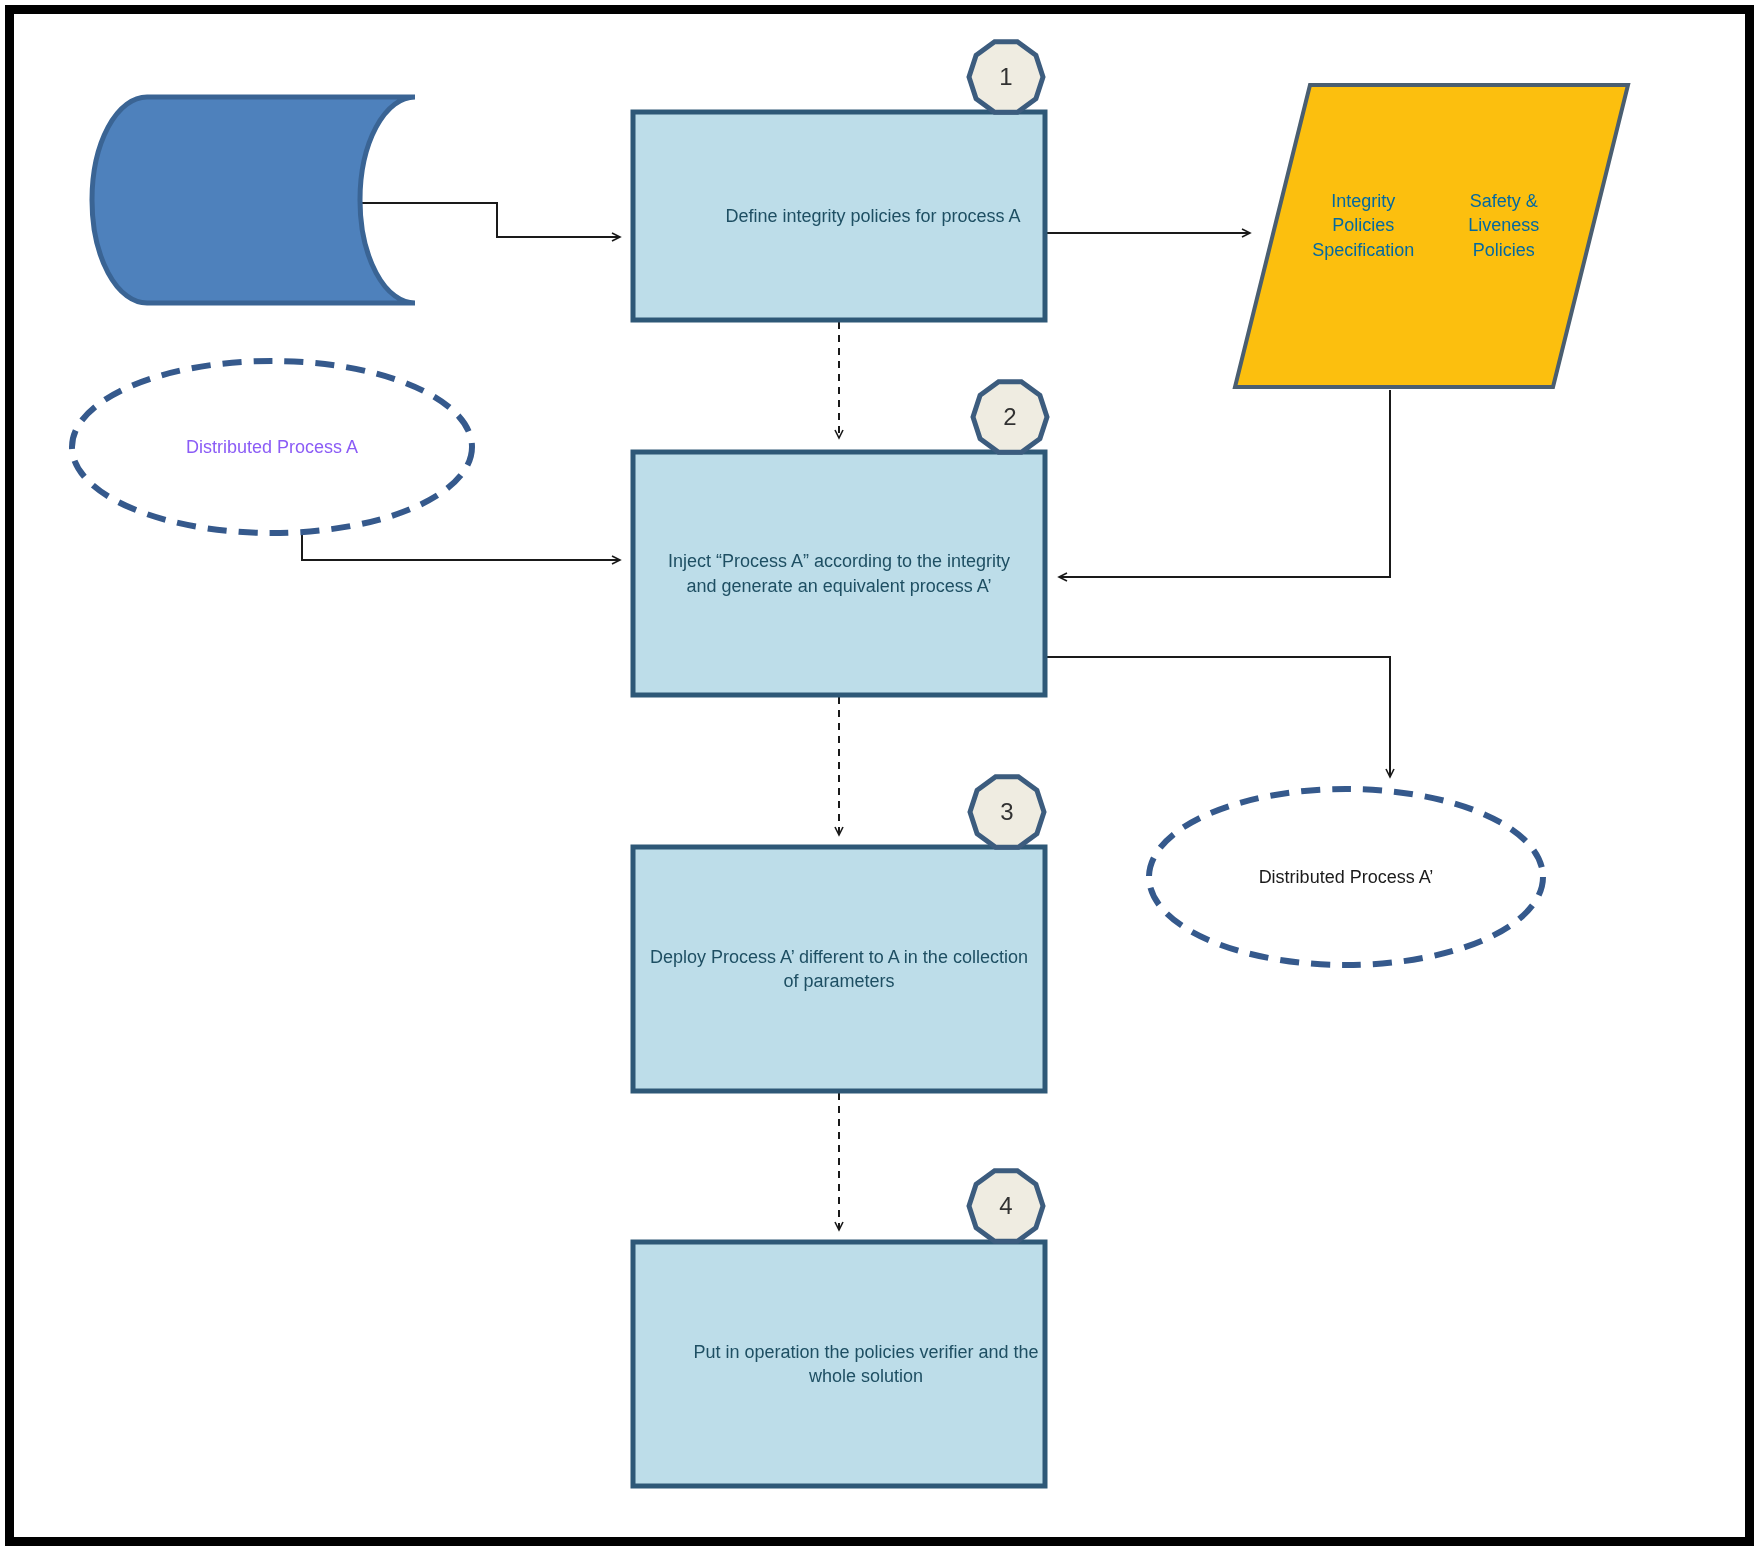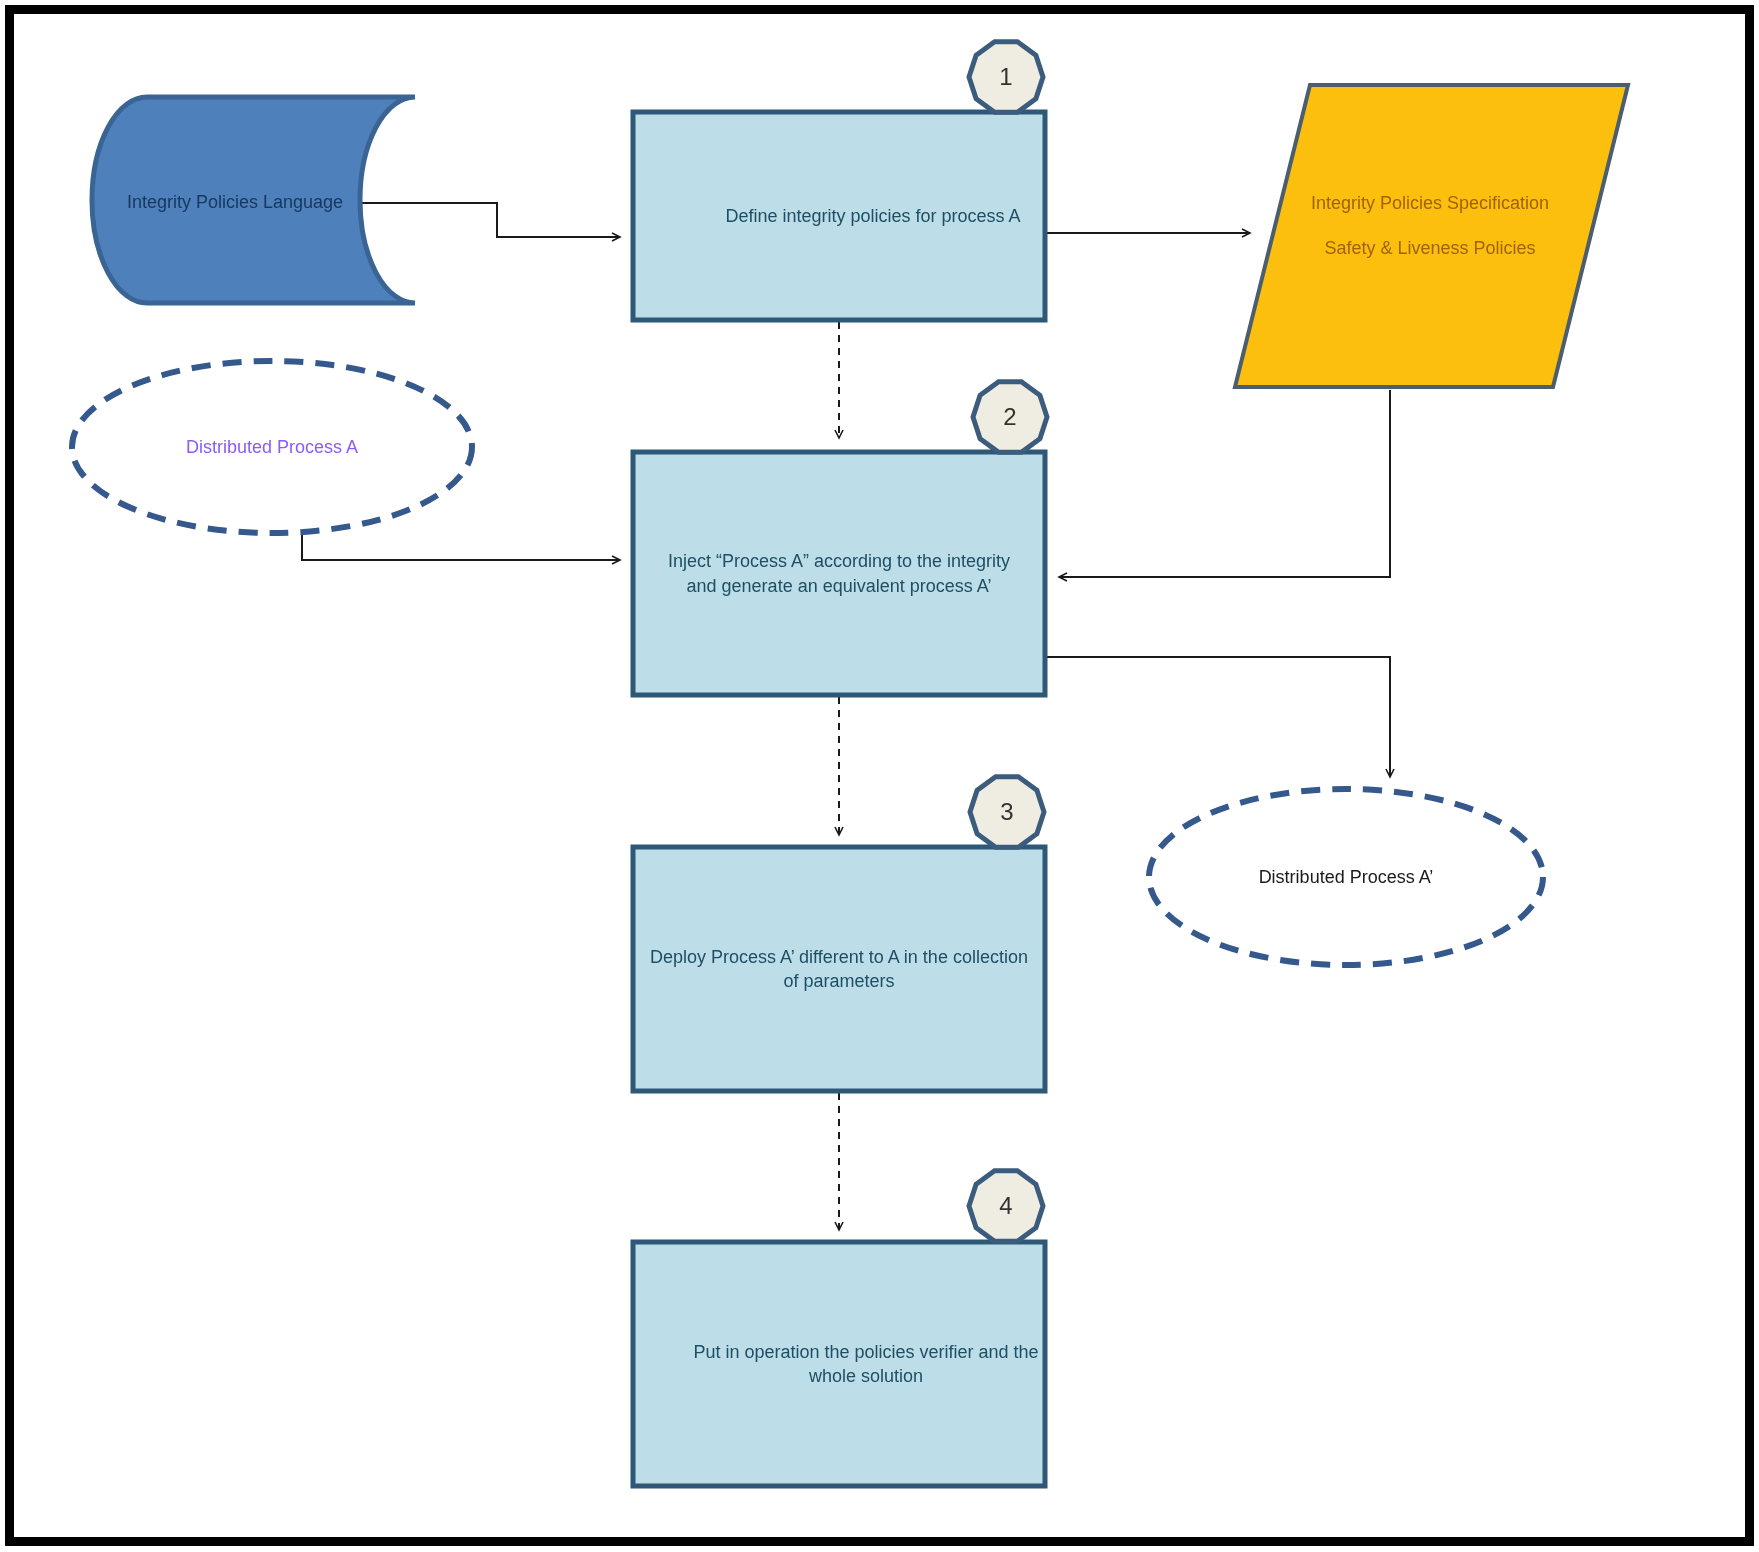--- a/index.html
+++ b/index.html
@@ -24,21 +24,21 @@
     font-size:18px;line-height:1.35;
     color:#1E4F63;
   }
   .lbl-cyl{left:110px;top:155px;width:250px;height:95px;color:#17375E;}
   .lbl-box1{left:687px;top:112px;width:372px;height:208px;}
   .lbl-box2{left:653px;top:452px;width:372px;height:243px;}
   .lbl-box3{left:648px;top:847px;width:382px;height:244px;}
   .lbl-box4{left:680px;top:1242px;width:372px;height:244px;}
   .lbl-para{
     left:1300px;top:138px;width:260px;height:175px;
-    flex-direction:column;gap:21px;color:#a16207;
+    gap:21px;color:#0369a1;
   }
   .lbl-ellA{left:82px;top:415px;width:380px;height:64px;color:#8b5cf6;}
   .lbl-ellA2{left:1156px;top:845px;width:380px;height:64px;color:#1b1b1b;}
   .badge-num{
     position:absolute;width:60px;height:36px;
     display:flex;align-items:center;justify-content:center;
     font-size:24px;color:#323232;
   }
   .badge-1{left:976px;top:59px;}
   .badge-2{left:980px;top:399px;}
@@ -81,21 +81,20 @@
     <ellipse cx="1346" cy="877" rx="197" ry="88" fill="#ffffff" stroke="#35598C" stroke-width="6" stroke-dasharray="19 12"></ellipse>
 
     <g fill="#EFECE1" stroke="#3C5C7E" stroke-width="5">
       <polygon points="11.4,-35.2 29.9,-21.7 37,0 29.9,21.7 11.4,35.2 -11.4,35.2 -29.9,21.7 -37,0 -29.9,-21.7 -11.4,-35.2" transform="translate(1006,77)"></polygon>
       <polygon points="11.4,-35.2 29.9,-21.7 37,0 29.9,21.7 11.4,35.2 -11.4,35.2 -29.9,21.7 -37,0 -29.9,-21.7 -11.4,-35.2" transform="translate(1010,417)"></polygon>
       <polygon points="11.4,-35.2 29.9,-21.7 37,0 29.9,21.7 11.4,35.2 -11.4,35.2 -29.9,21.7 -37,0 -29.9,-21.7 -11.4,-35.2" transform="translate(1007,812)"></polygon>
       <polygon points="11.4,-35.2 29.9,-21.7 37,0 29.9,21.7 11.4,35.2 -11.4,35.2 -29.9,21.7 -37,0 -29.9,-21.7 -11.4,-35.2" transform="translate(1006,1206)"></polygon>
     </g>
   </svg>
 
-  <div class="lbl lbl-cyl">Integrity Policies Language</div>
 
   <div class="lbl lbl-box1">Define integrity policies for process A</div>
 
   <div class="lbl lbl-para">
     <div>Integrity Policies Specification</div>
     <div>Safety &amp; Liveness Policies</div>
   </div>
 
   <div class="lbl lbl-ellA">Distributed Process A</div>
 

